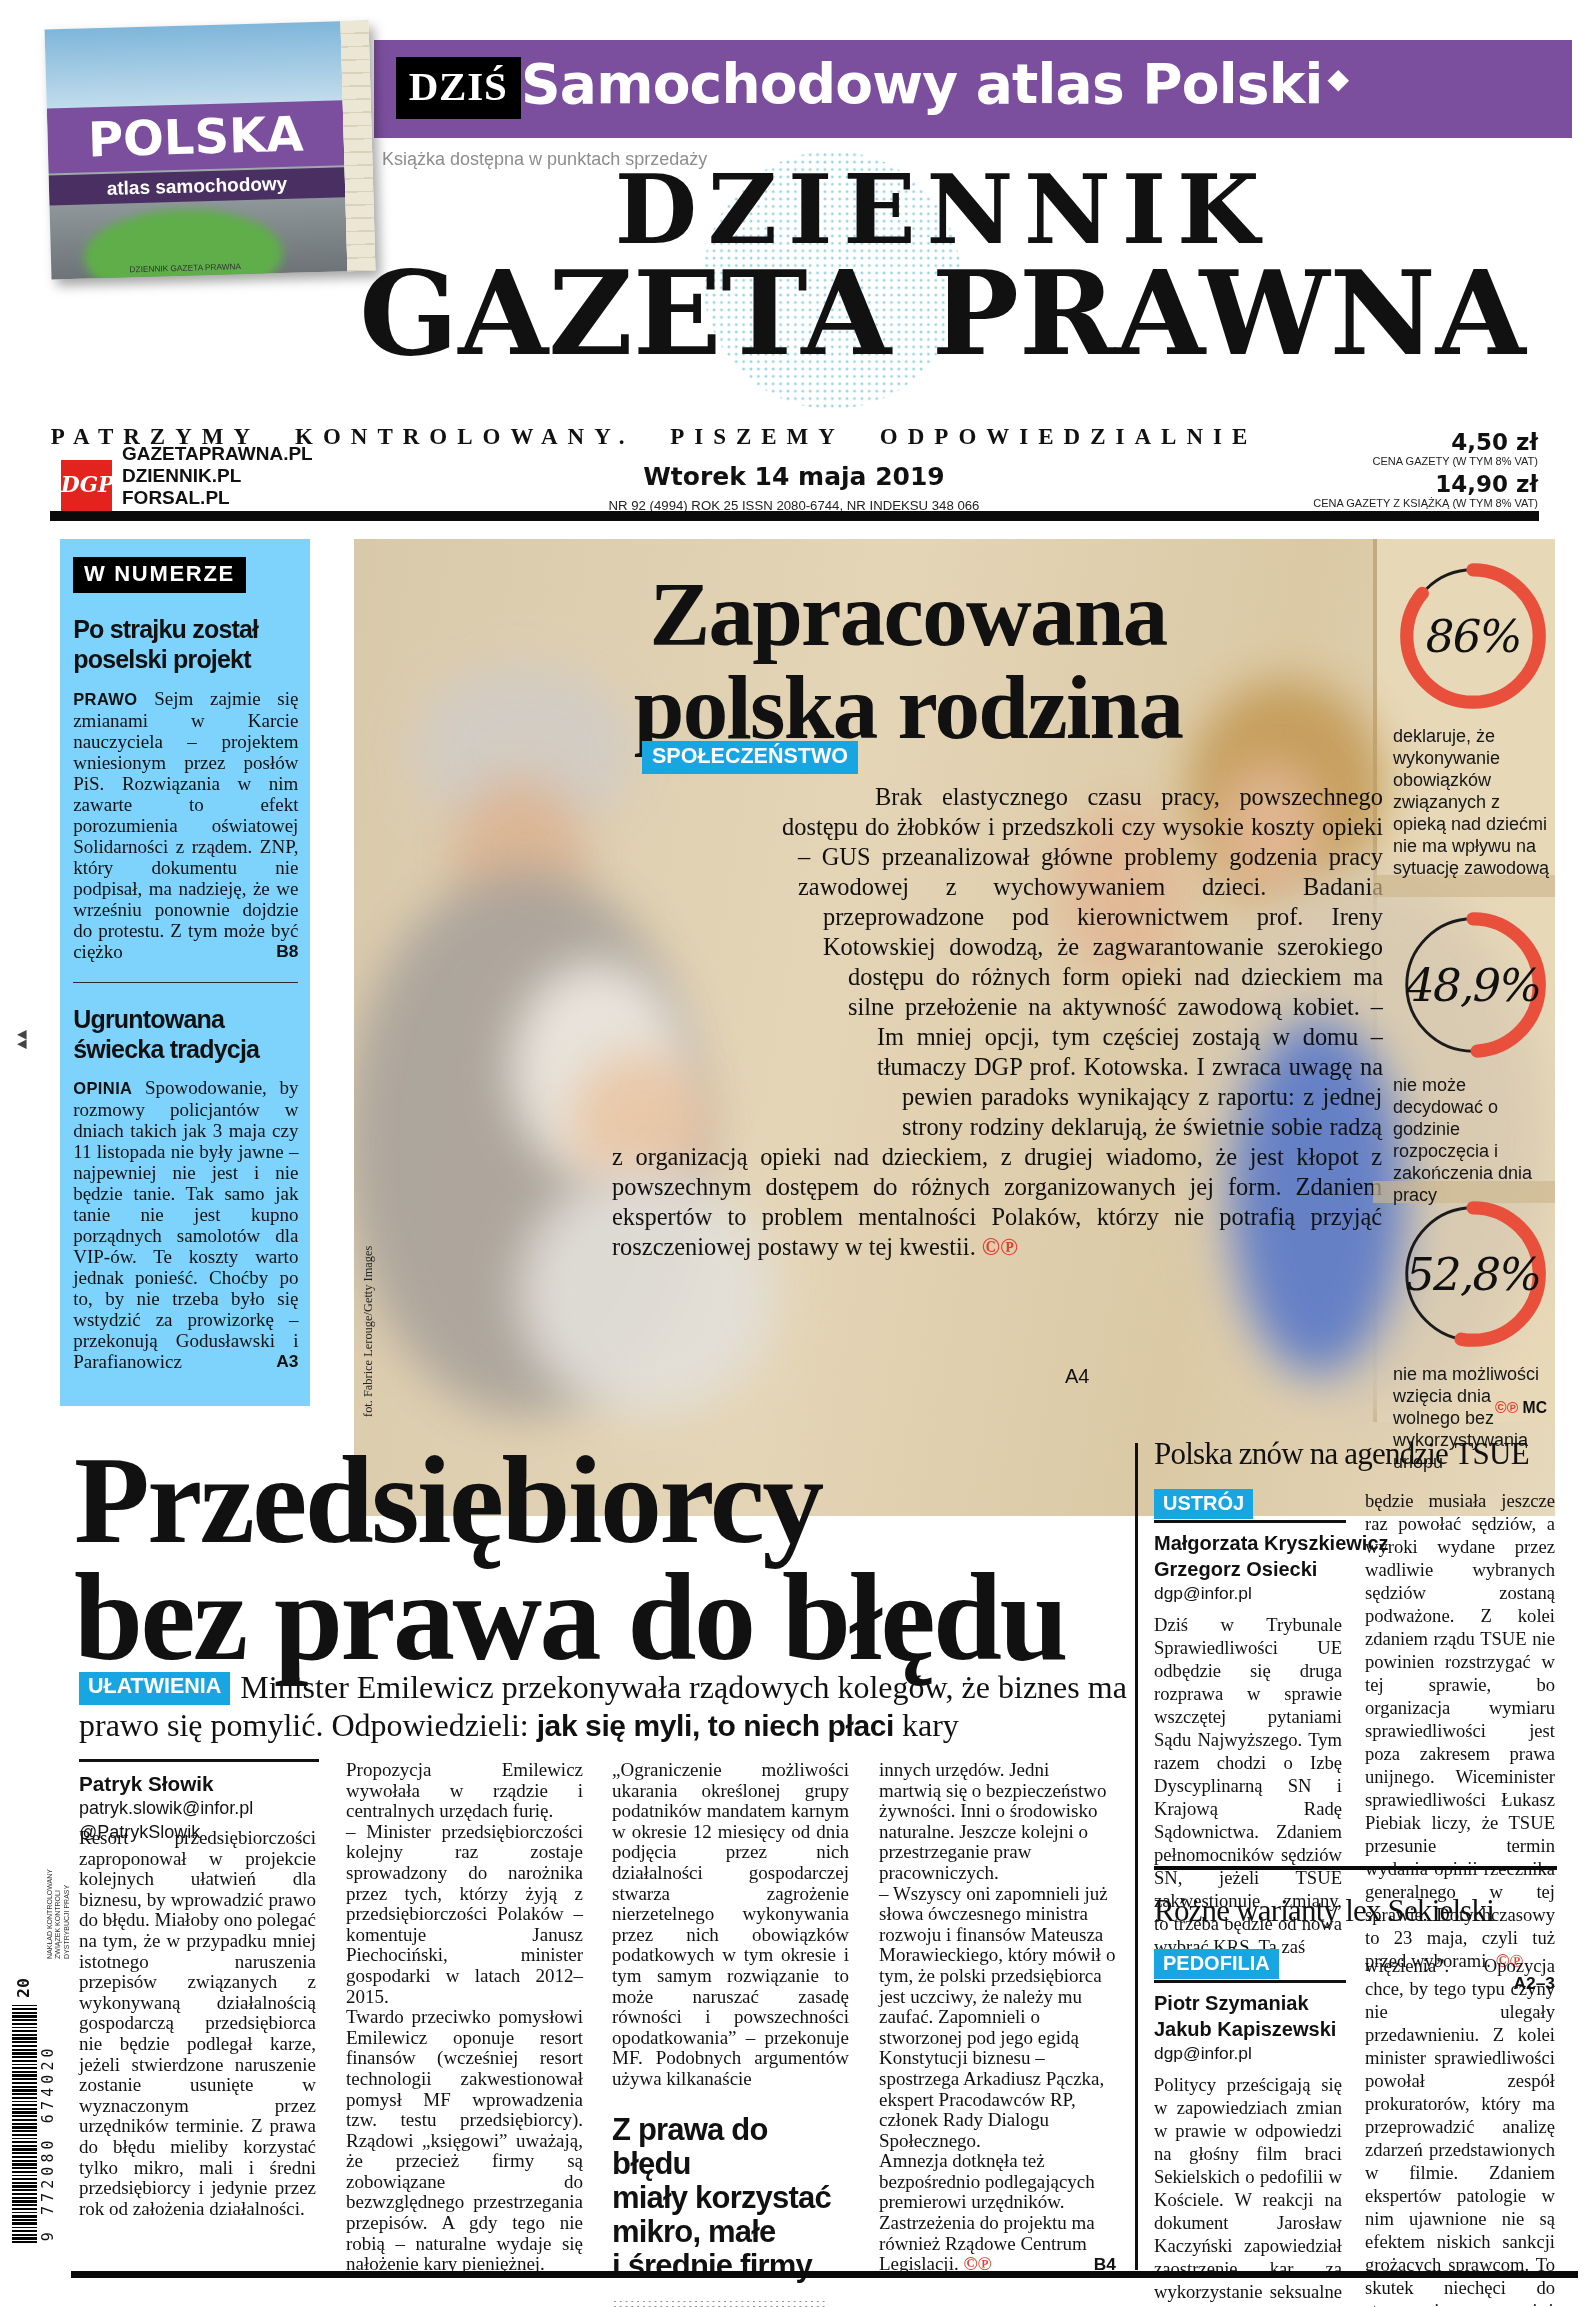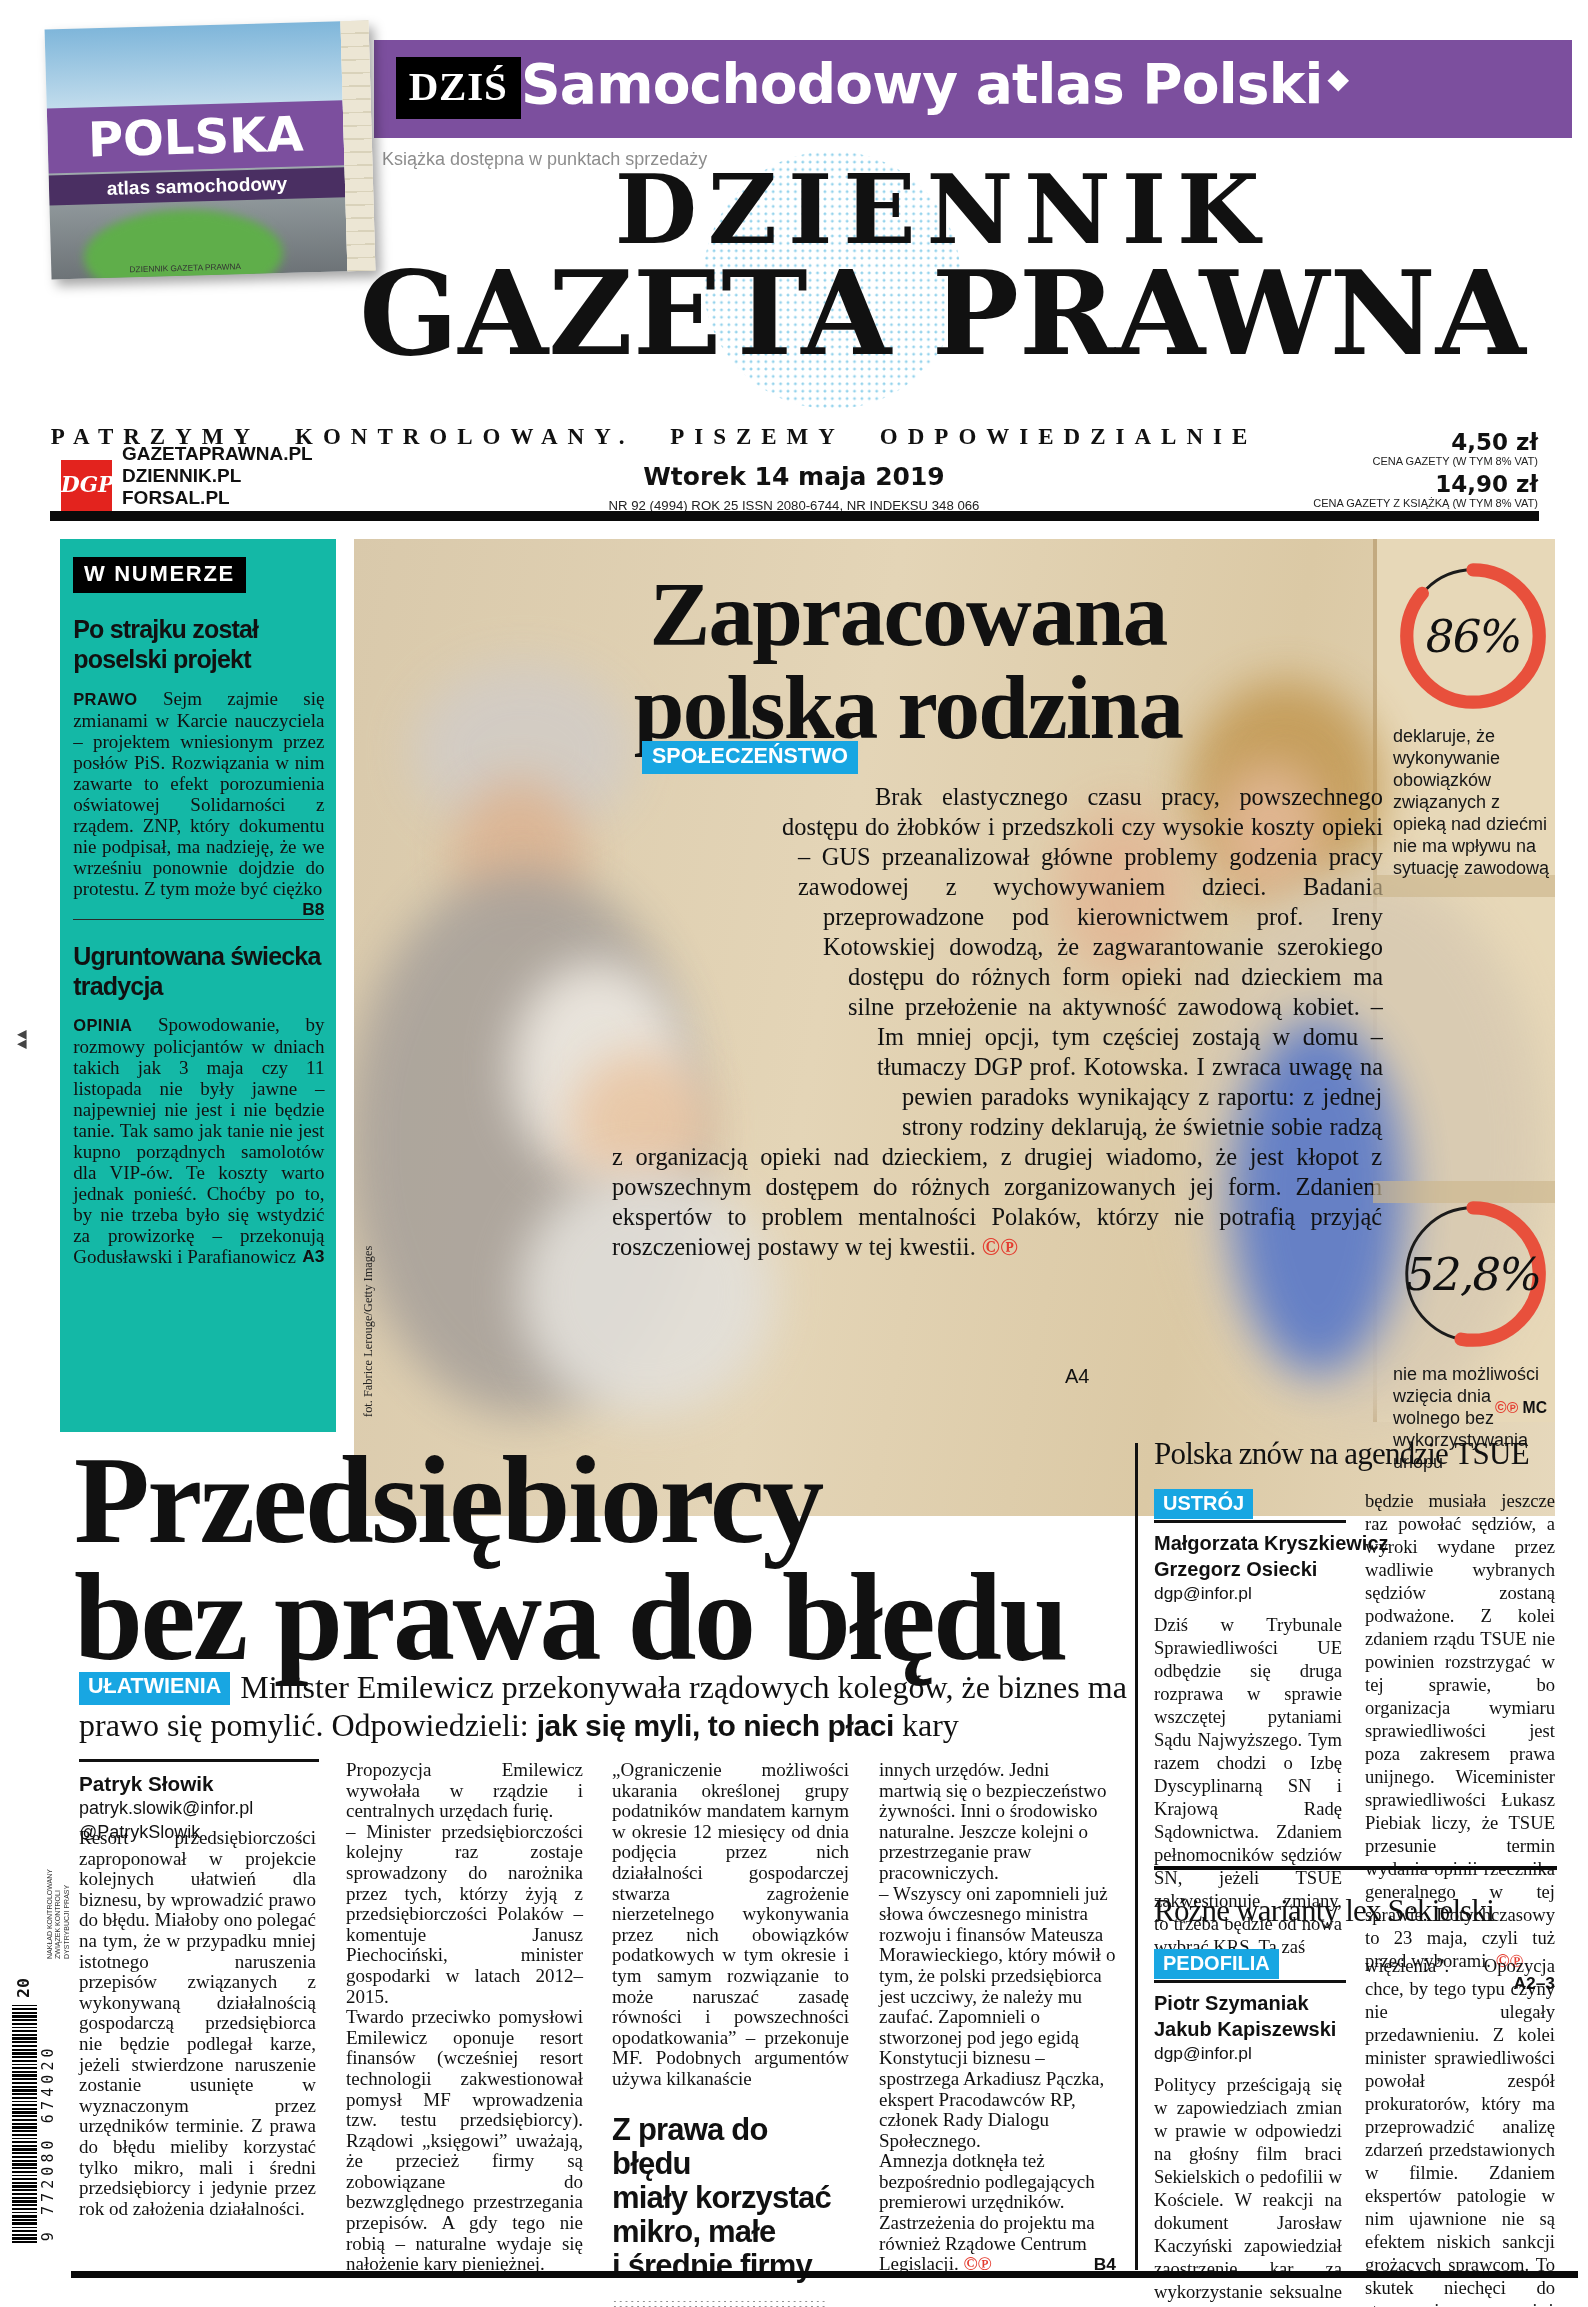--- a/index.html
+++ b/index.html
@@ -54,21 +54,21 @@
   .sites{left:122px;top:443px;font-size:19px;font-weight:bold;line-height:22px;}
   .date-block{left:579px;top:462px;width:430px;text-align:center;}
   .date-line{font-size:25px;font-weight:bold;font-family:"DejaVu Sans",sans-serif;}
   .issue-line{font-size:13.2px;margin-top:7.4px;color:#222;font-family:"Liberation Sans",sans-serif;}
   .prices{left:1224px;top:430px;width:314px;text-align:right;}
   .price{font-size:23px;font-weight:bold;font-family:"DejaVu Sans",sans-serif;line-height:25px;}
   .price-note{font-size:11px;color:#222;font-family:"Liberation Sans",sans-serif;margin-bottom:5px;}
   .bar-top{left:50px;top:511px;width:1489px;height:10px;background:#0a0a0a;}
 
   
-  .wn-box{left:60px;top:539px;width:250px;height:867px;background:#14b8a6;padding:13px;}
+  .wn-box{left:60px;top:539px;width:250px;height:867px;background:#7dd3fc;padding:0;}
   .wn-inner{position:absolute;left:13.2px;right:11.6px;top:18px;}
   .wn-header{display:inline-block;background:#000;color:#fff;font-size:22px;font-weight:bold;
         letter-spacing:1.7px;padding:4.1px 10.8px 5.8px;}
   .wn-title{font-size:25px;line-height:30px;font-weight:bold;letter-spacing:-0.8px;margin-top:21.5px;}
   .wn-body{font-size:19px;line-height:21px;margin-top:13.2px;}
   .kicker{font-family:"Liberation Sans",sans-serif;font-weight:bold;font-size:16.5px;letter-spacing:0.4px;}
   .pg{float:right;font-family:"Liberation Sans",sans-serif;font-weight:bold;font-size:17.4px;}
   .wn-div{border-top:1.7px solid #2b2b2b;margin:20px 0 18px;}
 
   
@@ -249,20 +249,30 @@
     <div class="stat" style="left:1039px;top:20px;">
       <div class="ring">
         <svg width="154" height="154" viewBox="0 0 186 186">
           <circle cx="93" cy="93" r="80" fill="none" stroke="#1b1b1b" stroke-width="3.5"></circle>
           <circle cx="93" cy="93" r="80" fill="none" stroke="#e8503c" stroke-width="16" stroke-linecap="round" transform="rotate(-90 93 93)" stroke-dasharray="432.28314913395553 502.6548245743669"></circle>
         </svg>
         <div class="val">86%</div>
       </div>
       <div class="stat-text">deklaruje, że wykonywanie obowiązków związanych z opieką nad dziećmi nie ma wpływu na sytuację zawodową</div>
     </div>
+    <div class="stat" style="left:1039px;top:369px;">
+      <div class="ring">
+        <svg width="154" height="154" viewBox="0 0 186 186">
+          <circle cx="93" cy="93" r="80" fill="none" stroke="#1b1b1b" stroke-width="3.5"></circle>
+          <circle cx="93" cy="93" r="80" fill="none" stroke="#e8503c" stroke-width="16" stroke-linecap="round" transform="rotate(-90 93 93)" stroke-dasharray="245.79820921686542 502.6548245743669"></circle>
+        </svg>
+        <div class="val">48,9%</div>
+      </div>
+      <div class="stat-text">nie może decydować o godzinie rozpoczęcia i zakończenia dnia pracy</div>
+    </div>
     <div class="stat" style="left:1039px;top:658px;">
       <div class="ring">
         <svg width="154" height="154" viewBox="0 0 186 186">
           <circle cx="93" cy="93" r="80" fill="none" stroke="#1b1b1b" stroke-width="3.5"></circle>
           <circle cx="93" cy="93" r="80" fill="none" stroke="#e8503c" stroke-width="16" stroke-linecap="round" transform="rotate(-90 93 93)" stroke-dasharray="265.40174737526576 502.6548245743669"></circle>
         </svg>
         <div class="val">52,8%</div>
       </div>
       <div class="stat-text">nie ma możliwości wzięcia dnia wolnego bez wykorzystywania urlopu</div>
     </div>

